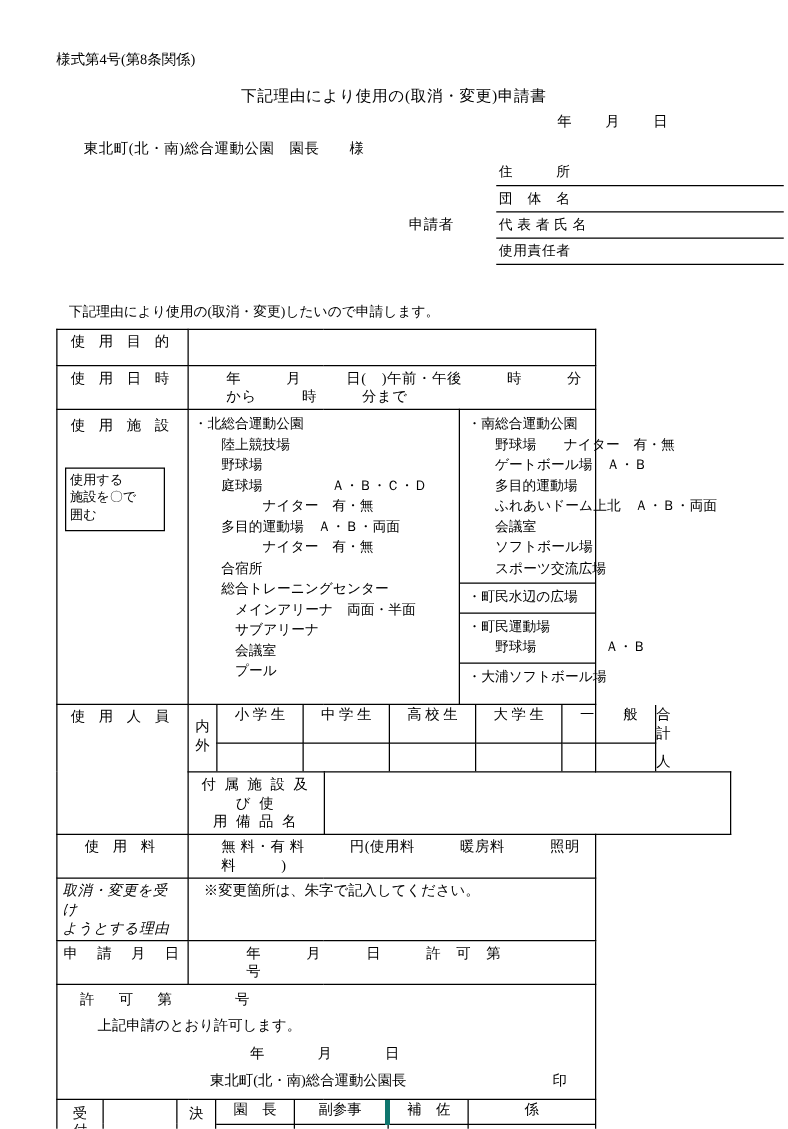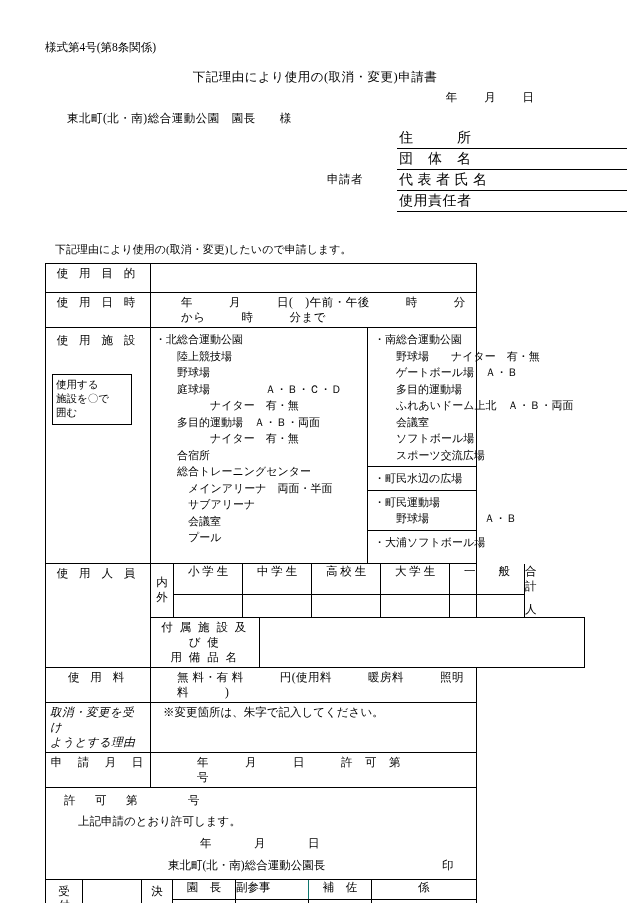--- a/index.html
+++ b/index.html
@@ -16,21 +16,21 @@
   .dateline{text-align:right;font-size:11.5px;margin:0 50px 6px 0;letter-spacing:1px;}
   .dateline span{margin-left:22px;}
   .addressee{font-size:11.5px;margin:4px 0 2px 22px;letter-spacing:0.5px;}
 
   .applicant{margin:2px 0 0 0;position:relative;height:108px;}
   .applicant .lbl-applicant{
     position:absolute;left:282px;top:44px;font-size:11.5px;letter-spacing:0.5px;
   }
   .appfields{position:absolute;left:352px;top:0;width:230px;}
   .appfield{
-    border-bottom:1px solid #000;height:20px;line-height:20px;font-size:14px;
+    border-bottom:1px solid #000;height:20px;line-height:20px;font-size:11px;
     letter-spacing:0.5px;padding-left:2px;
   }
 
   .reasonline{font-size:11px;margin:6px 0 6px 10px;}
 
   table.main{border-collapse:collapse;width:540px;table-layout:fixed;}
   table.main td{border:1px solid #000;font-size:11.5px;padding:2px 4px;vertical-align:top;}
   .rowlabel{text-align:center;letter-spacing:4px;vertical-align:middle;}
   .c{text-align:center;}
   .mid{vertical-align:middle;}
@@ -244,21 +244,21 @@
           <tbody>
                 <tr>
             <td class="v" rowspan="2" style="width:36px;border-right:1px solid #000;white-space:pre-line;height:58px;">受
 付
 欄</td>
             <td rowspan="2" style="width:58px;border-right:1px solid #000;"></td>
             <td class="v" rowspan="2" style="width:30px;border-right:1px solid #000;white-space:pre-line;">決
 
 裁</td>
             <td style="width:62px;border-right:1px solid #000;border-bottom:1px solid #000;text-align:center;height:18px;">園　長</td>
-            <td style="width:72px;border-right:1px solid #0f766e;border-bottom:1px solid #000;text-align:left;">副参事</td>
+            <td style="width:72px;border-right:4px solid #0f766e;border-bottom:1px solid #000;text-align:center;">副参事</td>
             <td style="width:62px;border-right:1px solid #000;border-bottom:1px solid #000;text-align:center;">補　佐</td>
             <td style="border-bottom:1px solid #000;text-align:center;">係</td>
           </tr>
           <tr>
             <td style="border-right:1px solid #000;height:40px;"></td>
             <td style="border-right:1px solid #000;"></td>
             <td style="border-right:1px solid #000;"></td>
             <td></td>
           </tr>
         </tbody>

